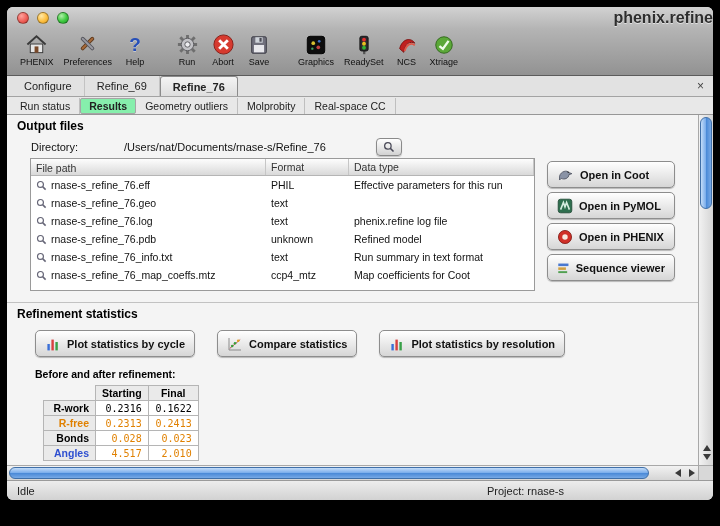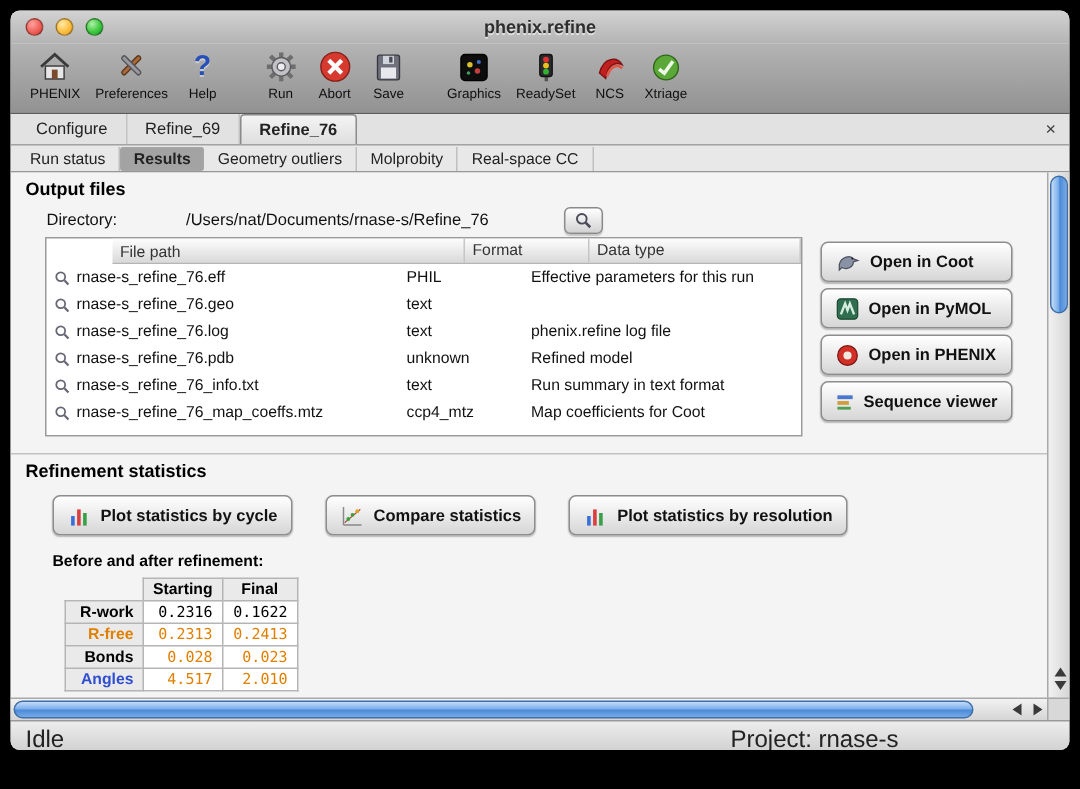--- a/index.html
+++ b/index.html
@@ -5,21 +5,21 @@
   * { margin:0; padding:0; box-sizing:border-box; }
   html,body { width:720px; height:526px; background:#000; overflow:hidden;
               font-family:"Liberation Sans", sans-serif; }
   .screen { position:relative; width:720px; height:526px; background:#000; }
   .window { position:absolute; left:7px; top:7px; width:706px; height:493px;
             border-radius:6px; overflow:hidden; background:#ebebeb;
             box-shadow:0 10px 24px rgba(0,0,0,.85); }
 
   
   .titlebar { height:22px; background:linear-gradient(#d2d2d2,#b4b4b4); position:relative; }
-  .title { text-align:center; font-size:12px; font-weight:bold; color:#2e2e2e;
+  .title { text-align:right; font-size:16px; font-weight:bold; color:#2e2e2e;
            line-height:22px; text-shadow:0 1px 0 rgba(255,255,255,.55); }
   .traffic { position:absolute; left:10px; top:5px; display:flex; gap:8px; }
   .tl { width:12px; height:12px; border-radius:50%; border:1px solid rgba(0,0,0,.35); cursor:default; }
   .tl.red    { background:radial-gradient(circle at 35% 30%, #ffa39d, #ef625b 55%, #cf3a31); }
   .tl.yellow { background:radial-gradient(circle at 35% 30%, #ffe9a8, #fdbf41 55%, #dd9c1e); }
   .tl.green  { background:radial-gradient(circle at 35% 30%, #b0f0a8, #3ec93f 55%, #1f9c2c); }
 
   
   .toolbar { height:47px; background:linear-gradient(#b4b4b4,#929292);
              border-bottom:1px solid #5c5c5c; display:flex; align-items:flex-start;
@@ -33,37 +33,37 @@
   
   .tabrow1 { height:21px; background:#e2e2e2; border-bottom:1px solid #a3a3a3;
              display:flex; align-items:stretch; padding-left:5px; position:relative; }
   .tab1 { font-size:11px; color:#222; padding:4px 12px 0; border-right:1px solid #c3c3c3; cursor:default; }
   .tab1.active { font-weight:bold; background:linear-gradient(#f4f4f4,#dedede);
                  border:1px solid #8b8b8b; border-bottom:none; border-radius:3px 3px 0 0; }
   .tab-close { position:absolute; right:9px; top:3px; font-size:12px; color:#444; cursor:default; }
   .tabrow2 { height:18px; background:#e8e8e8; border-bottom:1px solid #979797;
              display:flex; align-items:center; padding-left:4px; }
   .tab2 { font-size:10.5px; color:#222; padding:2px 9px; border-right:1px solid #bfbfbf; cursor:default; }
-  .tab2.active { font-weight:bold; background:#a3a3a3; border-radius:2px; border:1px solid #a5a5a5; padding:1px 8px; }
+  .tab2.active { font-weight:bold; background:#86efac; border-radius:2px; border:1px solid #a5a5a5; padding:1px 8px; }
 
   
   .content { position:absolute; top:108px; left:0; right:0; bottom:20px; background:#f4f4f4; }
   .scrollpane { position:absolute; top:0; left:0; right:15px; bottom:15px; overflow:hidden; }
   .sec-title { font-size:12px; font-weight:bold; color:#000; margin:4px 0 0 10px; }
   .dir-row { display:flex; align-items:center; margin:5px 0 0 24px; font-size:11px; height:18px;gap:36px; }
   .dir-label { color:#111; margin-right:10px; }
   .dir-value { color:#111; }
   .search-btn { margin-left:14px; width:26px; height:18px; border:1px solid #8a8a8a; border-radius:4px;
                 background:linear-gradient(#ffffff,#d2d2d2); display:flex; align-items:center;
                 justify-content:center; box-shadow:0 1px 1px rgba(0,0,0,.2); cursor:default; }
 
   .files-wrap { display:flex; margin:2px 0 0 23px; }
   .files-table { width:505px; height:133px; background:#fff; border:1px solid #9a9a9a; overflow:hidden; }
   .ft-header { display:flex; height:17px; background:linear-gradient(#fdfdfd,#d9d9d9);
-               border-bottom:1px solid #b5b5b5; font-size:10.5px; color:#333;margin-left:44px; }
+               border-bottom:1px solid #b5b5b5; font-size:10.5px; color:#333; }
   .ft-hcell { padding:2px 0 0 5px; border-right:1px solid #c6c6c6; cursor:default; }
   .ft-row { display:flex; height:18px; align-items:center; font-size:10.5px; color:#111; cursor:default; }
   .ft-cell { padding-left:5px; overflow:hidden; white-space:nowrap; }
   .col-file { width:235px; display:flex; align-items:center; gap:4px; }
   .col-format { width:83px; }
   .col-type { flex:1; }
 
   .side-buttons { margin-left:12px; padding-top:3px; display:flex; flex-direction:column; gap:4px; }
   .mac-btn { height:27px; border:1px solid #8d8d8d; border-radius:5px;
              background:linear-gradient(#ffffff,#d6d6d6); display:flex; align-items:center;
@@ -101,21 +101,21 @@
             background:linear-gradient(#c3dcf8,#7fb0ec 45%,#4c8bd8 55%,#77a9e6); }
   .harrows { position:absolute; right:3px; top:1px; display:flex; gap:8px; align-items:center; height:12px; }
   .arr.left { border-top:4px solid transparent; border-bottom:4px solid transparent; border-right:6px solid #3a3a3a; }
   .arr.right { border-top:4px solid transparent; border-bottom:4px solid transparent; border-left:6px solid #3a3a3a; }
   .corner { position:absolute; right:0; bottom:0; width:15px; height:15px; background:#d8d8d8;
             border-left:1px solid #a8a8a8; border-top:1px solid #a8a8a8; }
 
   
   .statusbar { position:absolute; left:0; right:0; bottom:0; height:20px;
                background:linear-gradient(#ededed,#d2d2d2); border-top:1px solid #9a9a9a;
-               font-size:16px; color:#222; }
+               font-size:11px; color:#222; }
   .status-left { position:absolute; left:10px; top:4px; }
   .status-right { position:absolute; left:480px; top:4px; }
 </style>
 </head>
 <body>
 
 <div class="screen">
   <div class="window">
 
     <div class="titlebar">

